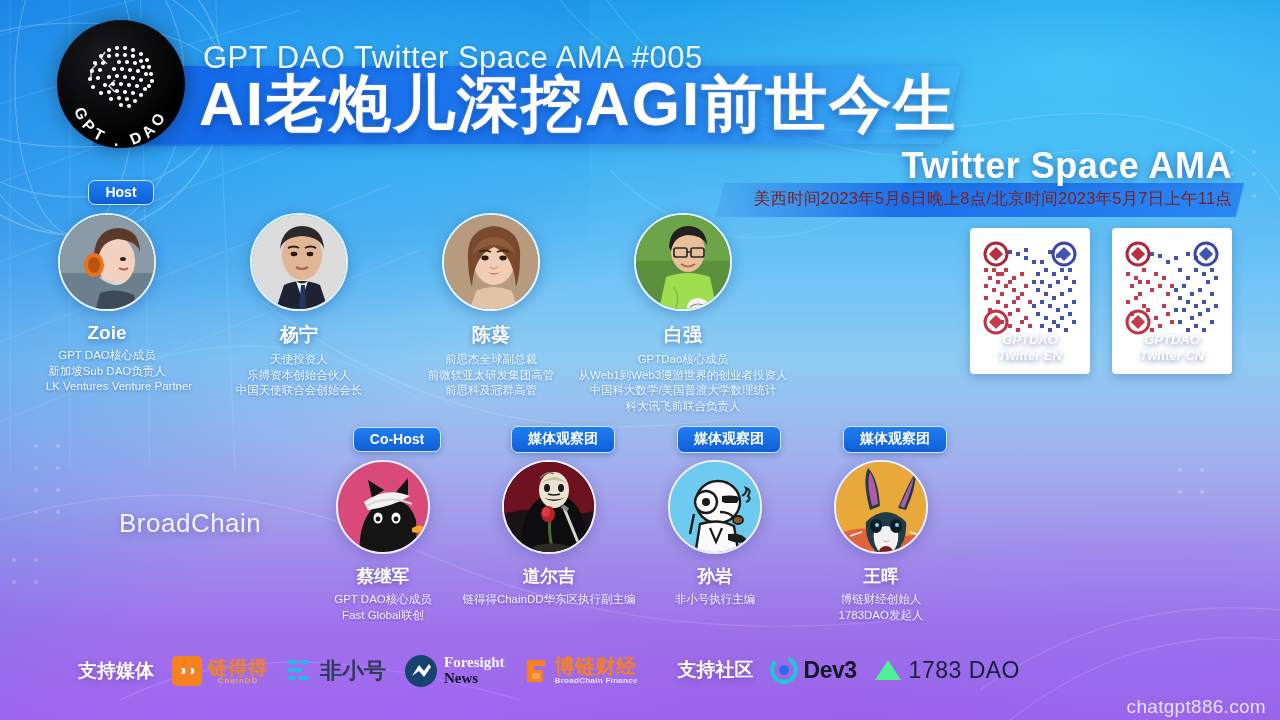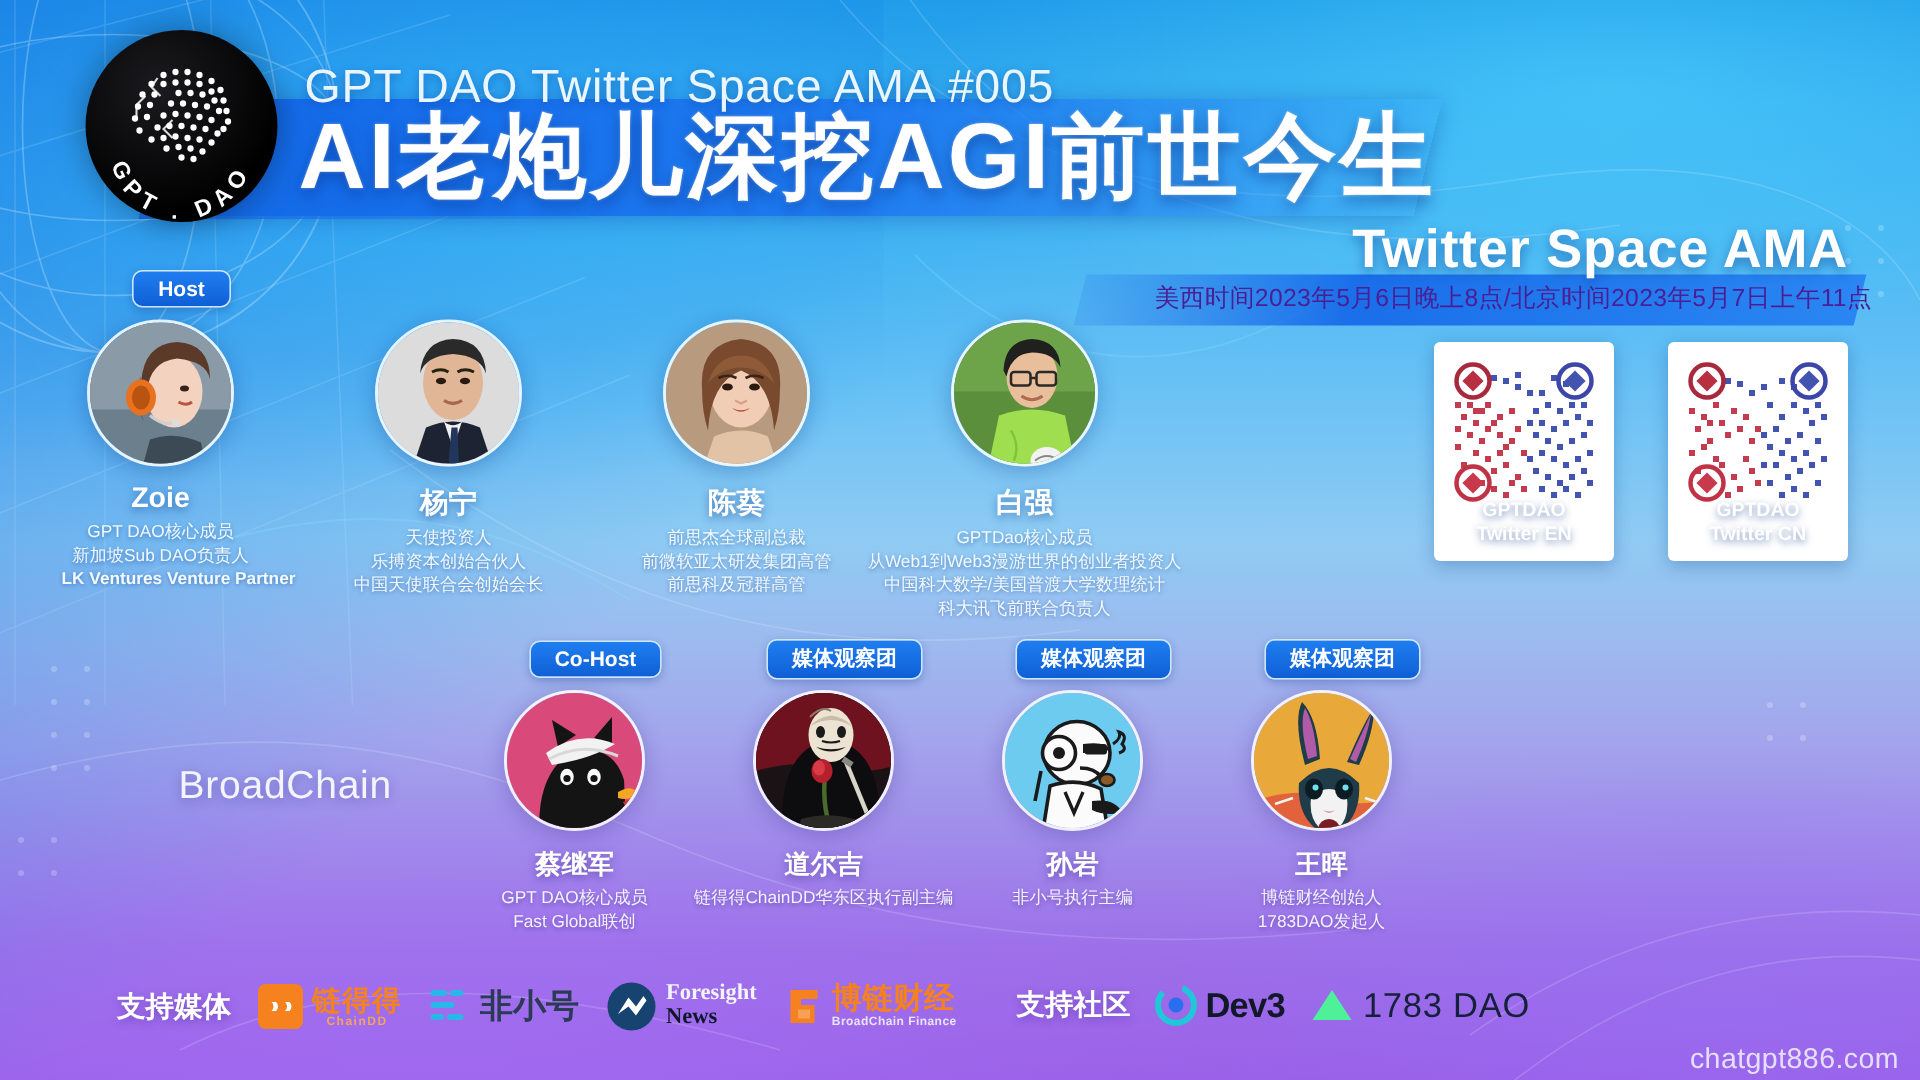--- a/index.html
+++ b/index.html
@@ -91,22 +91,22 @@
     background:linear-gradient(90deg, rgba(20,95,225,.15) 0%, #1a6fea 35%, #2a86f2 100%);
     transform:skewX(-14deg);
   }
   .sub-title {
     position:absolute; right:48px; top:145px;
     font-size:36px; font-weight:bold; color:#fff; letter-spacing:.5px;
     text-shadow:0 3px 8px rgba(8,50,140,.5);
     white-space:nowrap;
   }
   .sub-date {
-    position:absolute; right:32px; top:188px;
-    font-size:16.5px; color:#4c1d95; white-space:nowrap;
+    position:absolute; right:48px; top:188px;
+    font-size:16.5px; color:#7f1d1d; white-space:nowrap;
     letter-spacing:.2px;
   }
 
   
   .role-badge {
     display:inline-block; padding:3px 16px 4px;
     background:linear-gradient(180deg,#1f7ef0,#0f5fd6);
     border:1.5px solid #cfe6ff; border-radius:7px;
     color:#fff; font-size:14px; font-weight:bold; white-space:nowrap;
     box-shadow:0 2px 6px rgba(10,50,140,.3);
@@ -133,24 +133,24 @@
   }
   .sp-name {
     margin-top:11px; font-size:19px; font-weight:bold; color:#fff;
     text-shadow:0 2px 6px rgba(10,55,140,.5); white-space:nowrap;
   }
   .sp-bio { margin-top:4px; text-align:center; }
   .sp-bio div {
     font-size:11.5px; color:#f2f9ff; line-height:1.35; white-space:nowrap;
     text-shadow:0 1px 3px rgba(10,55,140,.45);
   }
-  .sp-bio div.bold { font-weight:bold;padding-left:24px; }
+  .sp-bio div.bold { font-weight:normal;padding-left:24px; }
 
   
-  .qr-wrap { position:absolute; right:48px; top:228px; display:flex; gap:36px; }
+  .qr-wrap { position:absolute; right:48px; top:228px; display:flex; gap:22px;font-style:italic; }
   .qr-item { display:flex; flex-direction:column; align-items:center; }
   .qr-box {
     width:120px; height:146px; background:#fff; border-radius:4px;
     padding:8px; box-shadow:0 3px 12px rgba(10,50,130,.28);
     display:flex; align-items:flex-start; justify-content:center;
   }
   .qr-box svg { width:104px; height:104px; }
   .qr-label {
     margin-top:-42px; text-align:center; font-size:13px; font-weight:bold;
     color:#fff; line-height:1.25; text-shadow:0 2px 5px rgba(10,55,140,.5);

